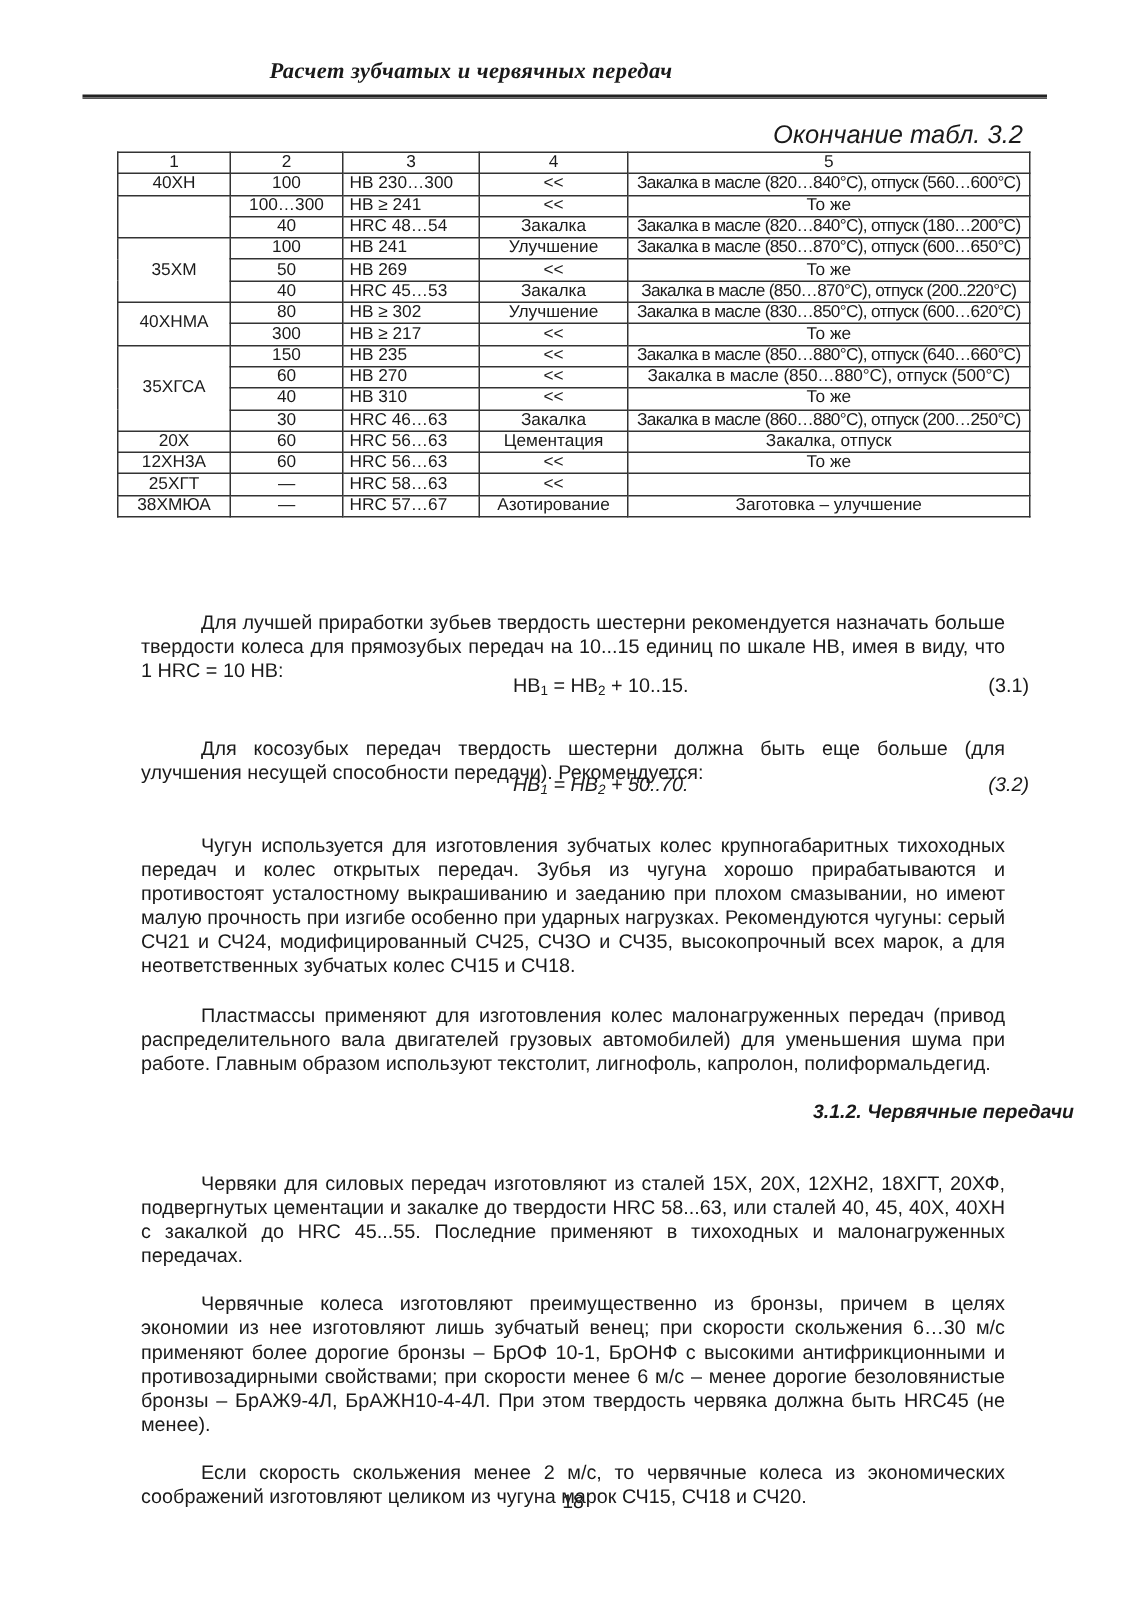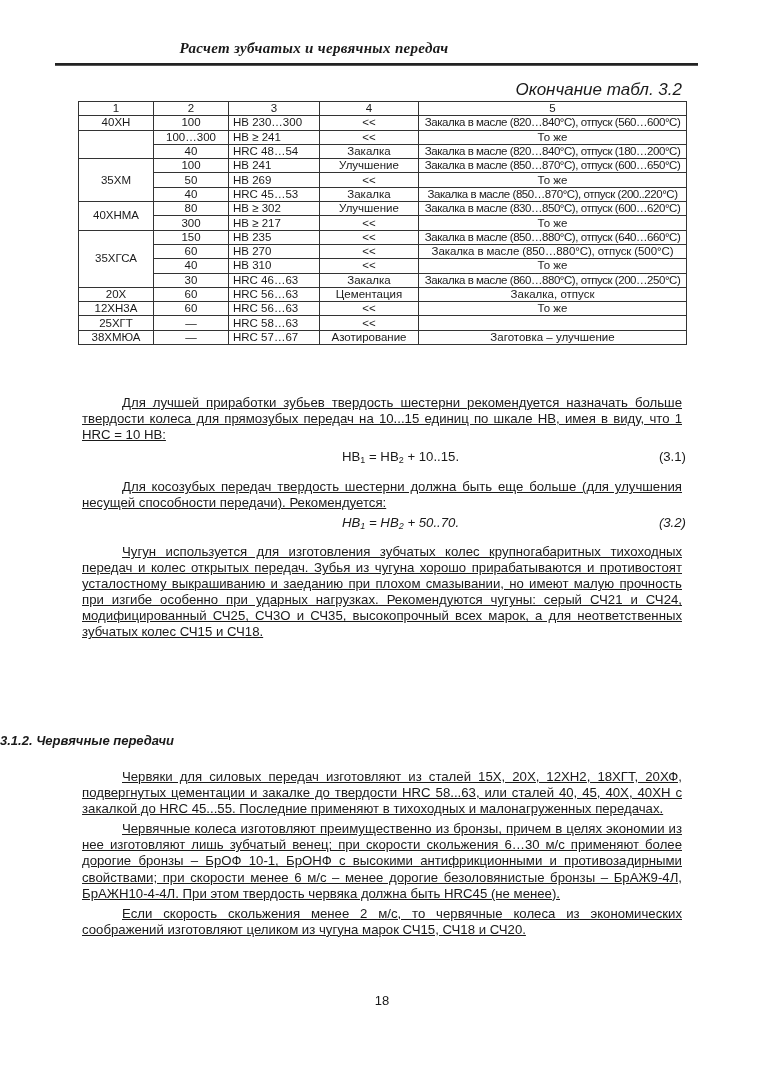--- a/index.html
+++ b/index.html
@@ -9,26 +9,26 @@
   .table-caption { position: absolute; top: 80px; right: 82px; font-style: italic; font-size: 17px; }
   table.spec { position: absolute; top: 101px; left: 78px; border-collapse: collapse; font-size: 11.5px; }
   table.spec td { border: 1px solid #333; height: 13.3px; padding: 0 4px; line-height: 13px; white-space: nowrap; }
   table.spec td.c1 { width: 66px; text-align: center; }
   table.spec td.c2 { width: 66px; text-align: center; }
   table.spec td.c3 { width: 82px; text-align: left; }
   table.spec td.c4 { width: 90px; text-align: center; }
   table.spec td.c5 { width: 259px; text-align: center; letter-spacing: -0.45px; }
   table.spec td.c5.loose { letter-spacing: 0; }
   .text { position: absolute; left: 78px; width: 608px; font-size: 13.2px; line-height: 16.1px; text-align: justify; }
-  .text p { margin: 4px; text-indent: 40px; text-decoration: underline; }
+  .text p { margin: 16px; text-indent: 40px; }
   .formula { position: absolute; left: 78px; width: 608px; font-size: 13.2px; height: 16px; }
   .formula .expr { position: absolute; left: 264px; }
   .formula .num { position: absolute; right: 0; }
   sub { font-size: 9px; vertical-align: -2px; }
-  .section-title { position: absolute; top: 733px; left: 0; width: 716px; text-align: left; font-weight: bold; font-style: italic; font-size: 13px; }
+  .section-title { position: absolute; top: 733px; left: 0; width: 716px; text-align: right; font-weight: bold; font-style: italic; font-size: 13px; }
   .page-num { position: absolute; top: 993px; left: 0; width: 764px; text-align: center; font-size: 13px; }
 </style>
 </head>
 <body>
 
 <div class="header-title">Расчет зубчатых и червячных передач</div>
 <div class="header-rule"></div>
 
 <div class="table-caption">Окончание табл. 3.2</div>
 
@@ -162,20 +162,21 @@
   <p>Для косозубых передач твердость шестерни должна быть еще больше (для улучшения несущей способности передачи). Рекомендуется:</p>
 </div>
 
 <div class="formula" style="top:515px;font-style:italic;">
   <span class="expr"><span>НВ</span><sub>1</sub><span> = НВ</span><sub>2</sub><span> + 50..70.</span></span>
   <span class="num">(3.2)</span>
 </div>
 
 <div class="text" style="top:540px;">
   <p>Чугун используется для изготовления зубчатых колес крупногабаритных тихоходных передач и колес открытых передач. Зубья из чугуна хорошо прирабатываются и противостоят усталостному выкрашиванию и заеданию при плохом смазывании, но имеют малую прочность при изгибе особенно при ударных нагрузках. Рекомендуются чугуны: серый СЧ21 и СЧ24, модифицированный СЧ25, СЧ3О и СЧ35, высокопрочный всех марок, а для неответственных зубчатых колес СЧ15 и СЧ18.</p>
+  <p>Пластмассы применяют для изготовления колес малонагруженных передач (привод распределительного вала двигателей грузовых автомобилей) для уменьшения шума при работе. Главным образом используют текстолит, лигнофоль, капролон, полиформальдегид.</p>
 </div>
 
 <div class="section-title">3.1.2. Червячные передачи</div>
 
 <div class="text" style="top:765px;">
   <p>Червяки для силовых передач изготовляют из сталей 15Х, 20Х, 12ХН2, 18ХГТ, 20ХФ, подвергнутых цементации и закалке до твердости HRC 58...63, или сталей 40, 45, 40Х, 40ХН с закалкой до HRC 45...55. Последние применяют в тихоходных и малонагруженных передачах.</p>
   <p>Червячные колеса изготовляют преимущественно из бронзы, причем в целях экономии из нее изготовляют лишь зубчатый венец; при скорости скольжения 6…30 м/с применяют более дорогие бронзы – БрОФ 10-1, БрОНФ с высокими антифрикционными и противозадирными свойствами; при скорости менее 6 м/с – менее дорогие безоловянистые бронзы – БрАЖ9-4Л, БрАЖН10-4-4Л. При этом твердость червяка должна быть HRC45 (не менее).</p>
   <p>Если скорость скольжения менее 2 м/с, то червячные колеса из экономических соображений изготовляют целиком из чугуна марок СЧ15, СЧ18 и СЧ20.</p>
 </div>
 

